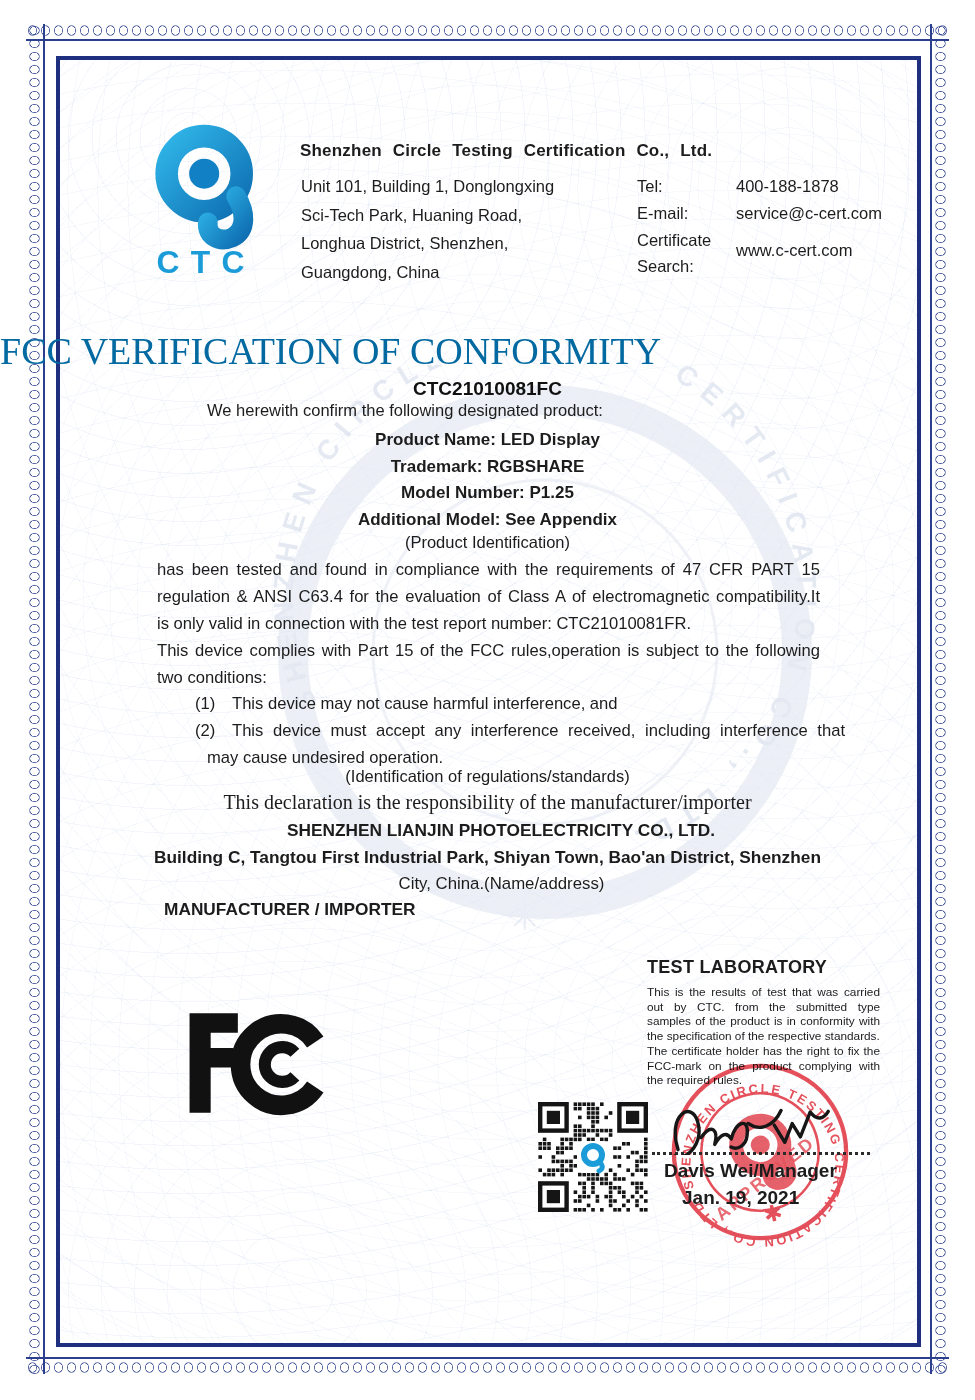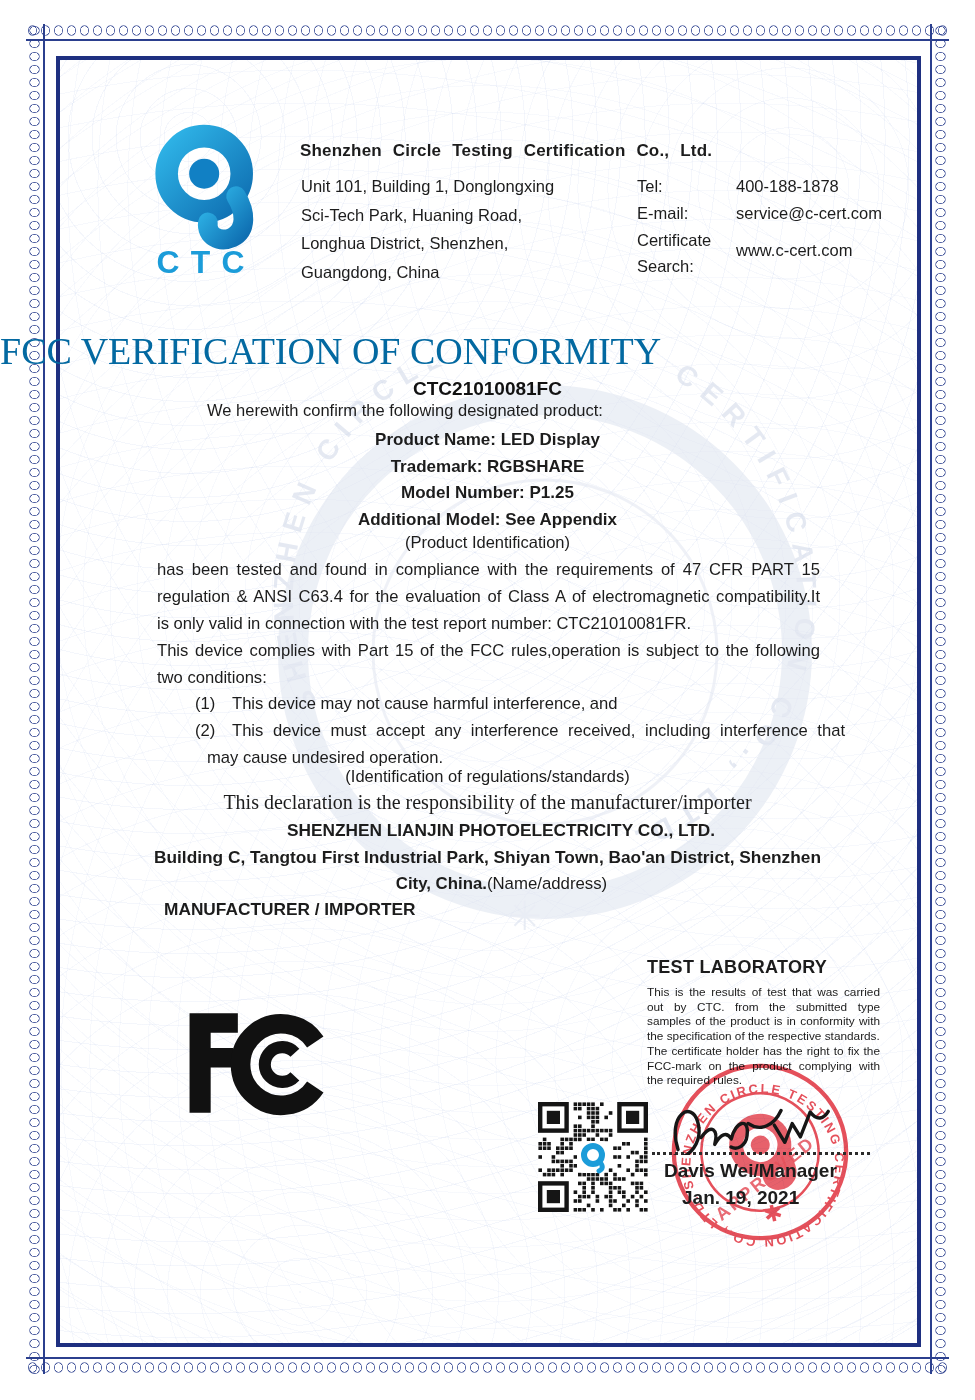--- a/index.html
+++ b/index.html
@@ -52,21 +52,21 @@
   .jline{text-align:justify;text-align-last:justify;}
   .cond{font-size:16.6px;line-height:27px;}
   .cond-num{position:absolute;left:195px;width:34px;}
   .cond-text{position:absolute;left:232px;width:613px;}
   .cond-cont{position:absolute;left:207px;}
   .reg-note{left:0;right:0;top:767px;text-align:center;font-size:16.5px;}
   .declaration{left:0;right:0;top:791px;text-align:center;font-family:"Liberation Serif",serif;font-size:20px;}
   .manu-name{left:0;right:0;top:820px;text-align:center;font-weight:bold;font-size:17.3px;margin-left:27px;}
   .manu-addr{left:0;right:0;top:847px;text-align:center;font-weight:bold;font-size:17.3px;}
   .manu-city{left:0;right:0;top:874px;text-align:center;font-size:16.8px;}
-  .manu-city b{font-weight:bold;margin-left:28px;}
+  .manu-city b{font-weight:normal;margin-left:28px;}
   .manu-role{left:164px;top:899px;font-weight:bold;font-size:17.3px;}
   .testlab{left:647px;top:941px;width:233px;}
   .testlab h3{margin:16px 0 7px 0;text-align:left;font-size:18px;letter-spacing:.3px;}
   .testlab p{margin:0;font-size:11.8px;line-height:14.7px;text-align:justify;}
   .sig-line{left:652px;top:1152px;width:218px;border-bottom:3px dotted #2b2b2b;height:0;z-index:6;}
   .signer{left:664px;top:1160px;font-weight:bold;font-size:19px;z-index:6;text-align:right;}
   .sig-date{left:682px;top:1187px;font-weight:bold;font-size:19px;z-index:6;}
   .stamp{left:648px;top:1040px;z-index:5;opacity:.88;mix-blend-mode:multiply;transform:rotate(-12deg);}
   .signature{left:658px;top:1091px;z-index:7;}
   .fcc{left:182px;top:1003px;}

